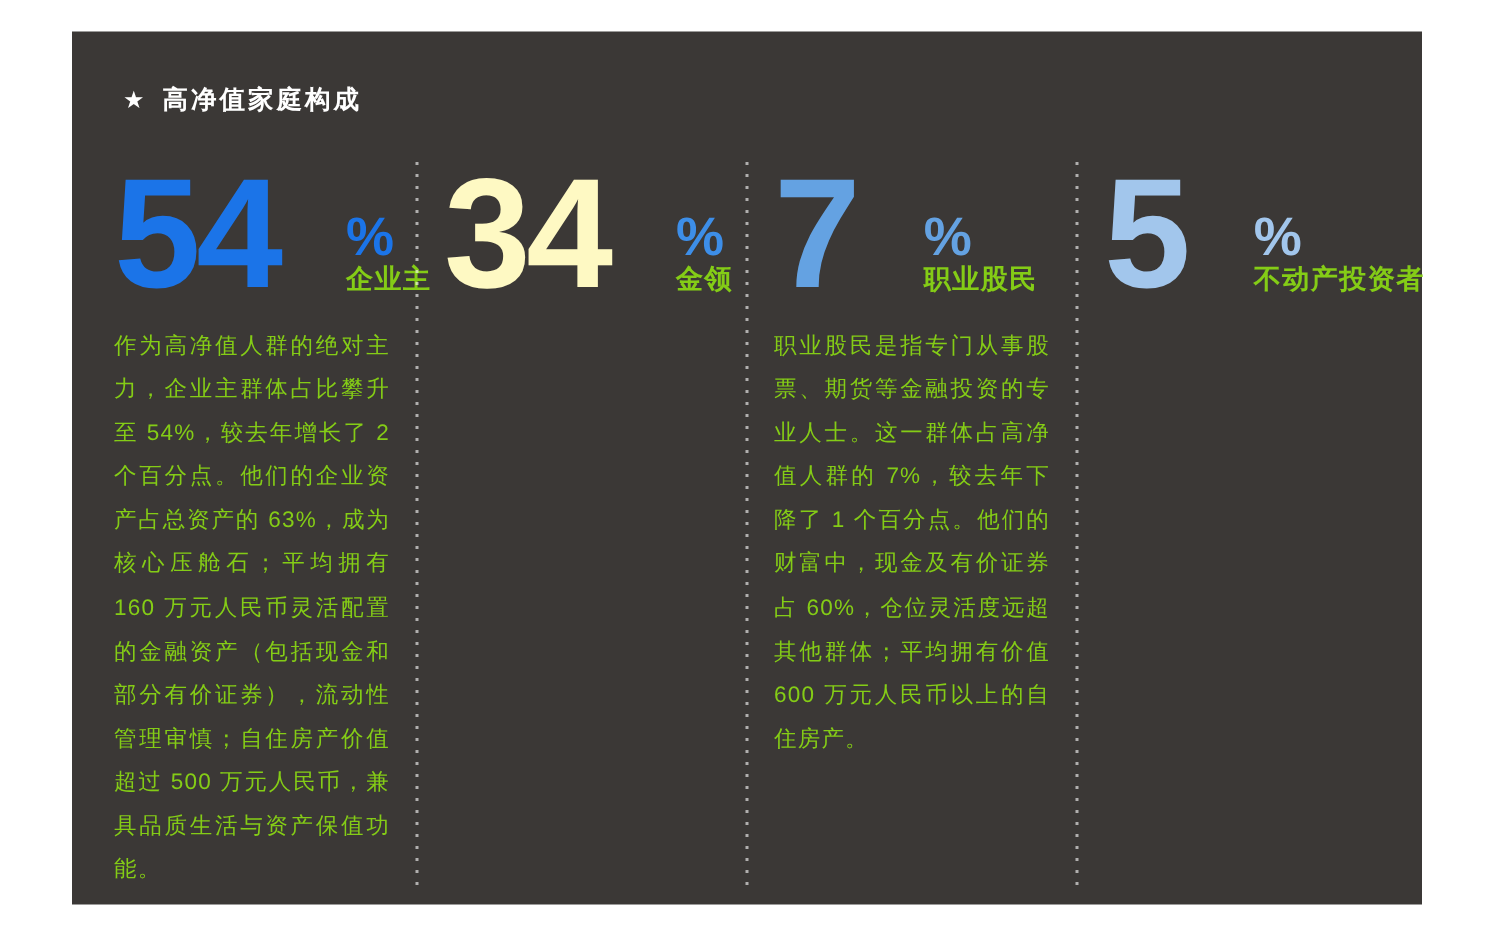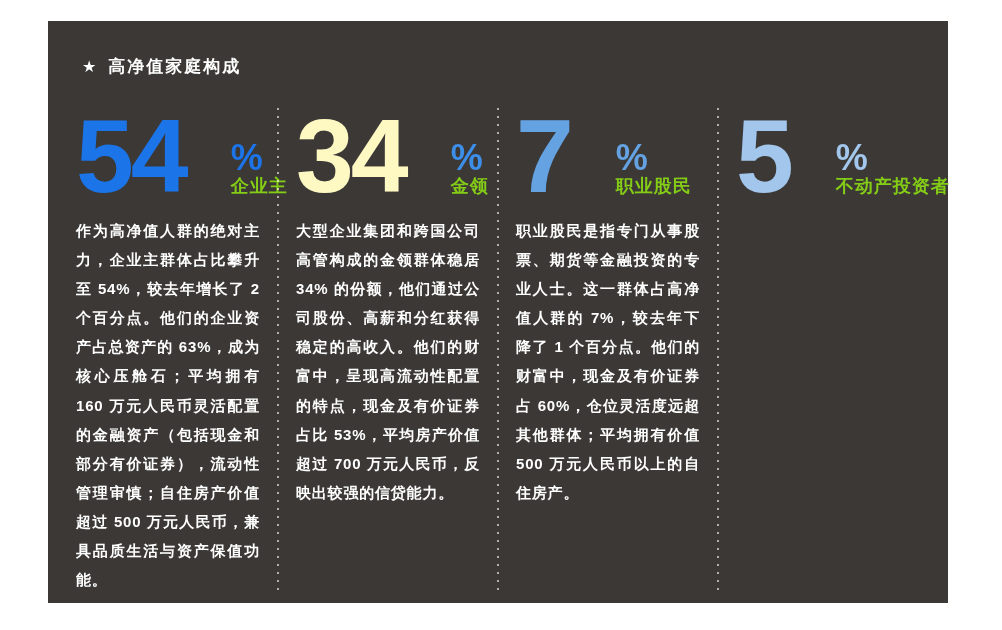--- a/index.html
+++ b/index.html
@@ -82,23 +82,22 @@
     font-size: 18px;
     font-weight: bold;
     color: #84cc16;
     white-space: nowrap;
     letter-spacing: 1px;
   }
   .col-desc {
     font-size: 15px;
     line-height: 1.94;
     letter-spacing: 0.8px;
-    color: #ffffff;
+    color: #84cc16;
     text-align: justify;
-    font-weight: bold;
   }
 </style>
 </head>
 <body>
 
 <div class="card">
   <div class="card-header">
     <span class="star">★</span>
     <span>高净值家庭构成</span>
   </div>
@@ -119,34 +118,33 @@
     <div class="divider"></div>
 
     <div class="col">
       <div class="stat">
         <span class="stat-number" style="color: #fef9c3;">34</span>
         <span class="stat-side">
           <span class="stat-unit" style="color: rgb(61, 142, 232);">%</span>
           <span class="stat-label">金领</span>
         </span>
       </div>
-      <p class="col-desc">大型企业集团和跨国公司高管构成的金领群体稳居 34% 的份额，他们通过公司股份、高薪和分红获得稳定的高收入。他们的财富中，呈现高流动性配置的特点，现金及有价证券占比 53%，平均房产价值超过 700 万元人民币，反映出较强的信贷能力。</p>
     </div>
 
     <div class="divider"></div>
 
     <div class="col">
       <div class="stat">
         <span class="stat-number" style="color: rgb(100, 162, 226);">7</span>
         <span class="stat-side">
           <span class="stat-unit" style="color: rgb(100, 162, 226);">%</span>
           <span class="stat-label">职业股民</span>
         </span>
       </div>
-      <p class="col-desc">职业股民是指专门从事股票、期货等金融投资的专业人士。这一群体占高净值人群的 7%，较去年下降了 1 个百分点。他们的财富中，现金及有价证券占 60%，仓位灵活度远超其他群体；平均拥有价值 500 万元人民币以上的自住房产。</p>
+      <p class="col-desc">职业股民是指专门从事股票、期货等金融投资的专业人士。这一群体占高净值人群的 7%，较去年下降了 1 个百分点。他们的财富中，现金及有价证券占 60%，仓位灵活度远超其他群体；平均拥有价值 600 万元人民币以上的自住房产。</p>
     </div>
 
     <div class="divider"></div>
 
     <div class="col">
       <div class="stat">
         <span class="stat-number" style="color: rgb(162, 198, 236);">5</span>
         <span class="stat-side">
           <span class="stat-unit" style="color: rgb(162, 198, 236);">%</span>
           <span class="stat-label">不动产投资者</span>

